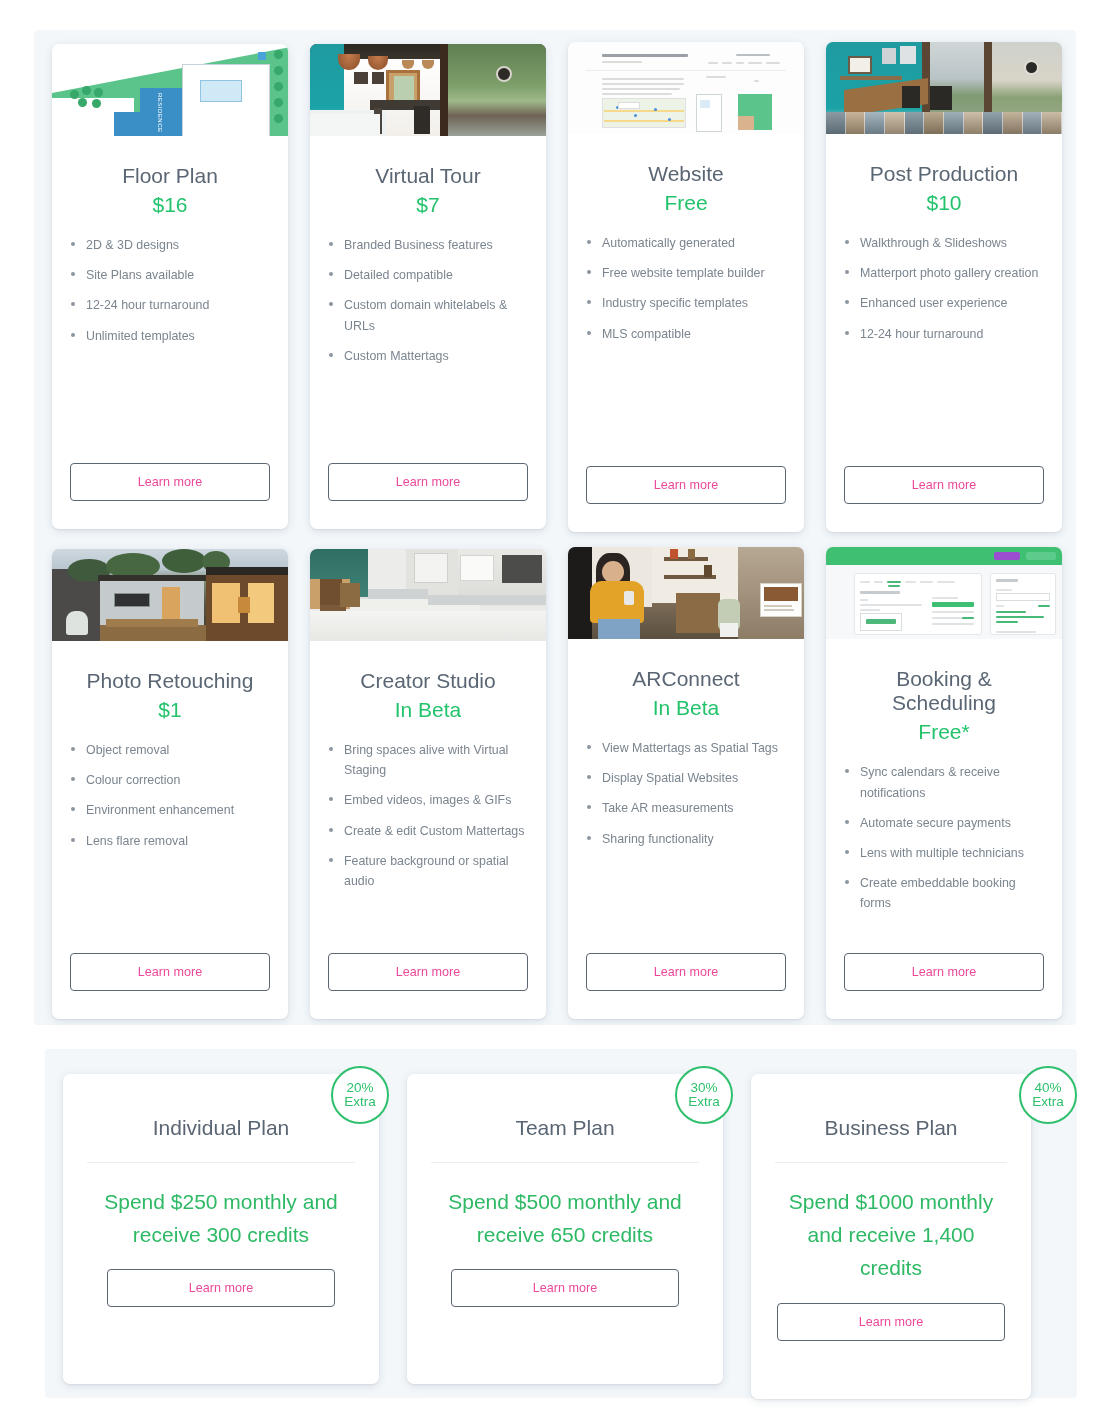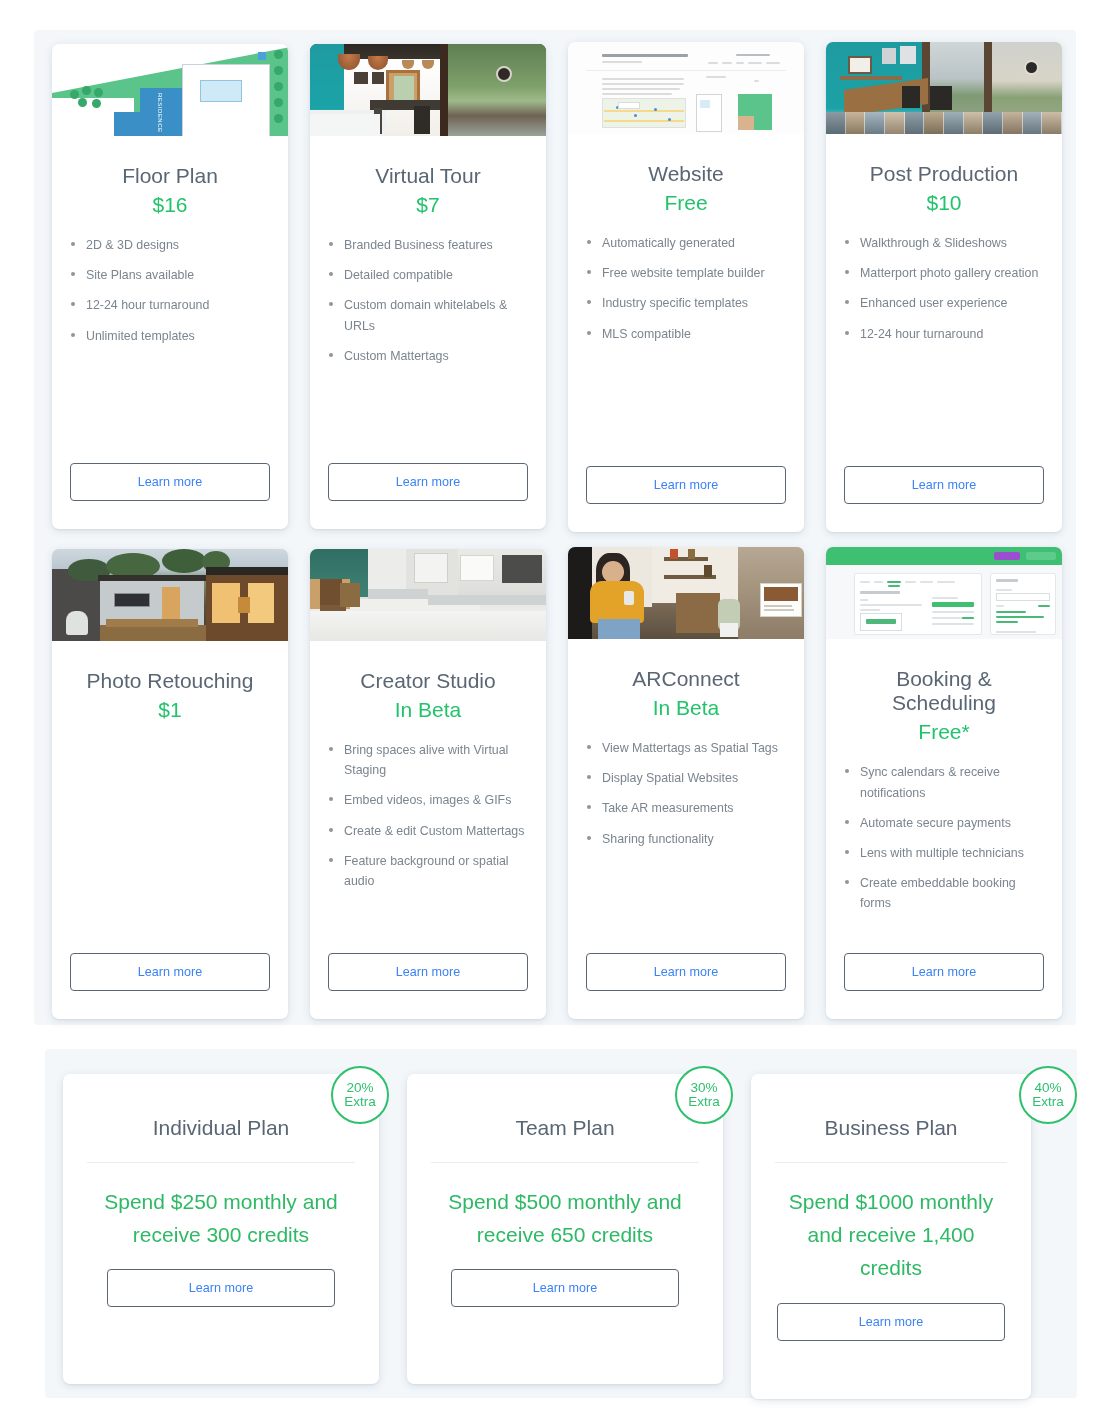--- a/index.html
+++ b/index.html
@@ -88,21 +88,21 @@
     border-radius: 50%;
     background: #8d969f;
   }
   .btn-learn {
     display: block;
     width: calc(100% - 0px);
     margin: 0 auto 28px auto;
     padding: 11px 0;
     text-align: center;
     font-size: 12.6px;
-    color: #3b82f6;
+    color: #ec4899;
     background: #ffffff;
     border: 1px solid #5b6672;
     border-radius: 4px;
     cursor: pointer;
     font-family: "Liberation Sans", sans-serif;
   }
   .btn-wrap { margin-top: auto; padding: 0 0px; }
 
   
   .plan-card {
@@ -396,20 +396,26 @@
           <div style="position:absolute;left:196px;top:34px;width:26px;height:40px;background:#f3c97e;"></div>
           <div style="position:absolute;left:186px;top:48px;width:12px;height:16px;background:#c68a3a;"></div>
           <div style="position:absolute;left:48px;top:76px;width:106px;height:16px;background:#8a6b42;"></div>
           <div style="position:absolute;left:54px;top:70px;width:92px;height:8px;background:#a07c4c;"></div>
           <div style="position:absolute;left:14px;top:62px;width:22px;height:24px;background:#dfe3e0;border-radius:40% 40% 10% 10%;"></div>
         </div>
       </div>
       <div class="svc-body">
         <div class="svc-title">Photo Retouching</div>
         <div class="svc-price">$1</div>
+        <ul class="svc-list">
+          <li>Object removal</li>
+          <li>Colour correction</li>
+          <li>Environment enhancement</li>
+          <li>Lens flare removal</li>
+        </ul>
         <div class="btn-wrap">
           <button class="btn-learn">Learn more</button>
         </div>
       </div>
     </div>
 
     <div class="svc-card" style="left:276px; top:519px; height:470px;">
       <div class="svc-thumb">
         <div class="art">
           <div class="ph" style="background:linear-gradient(180deg,#e6e6e4 0%,#d9d9d6 44%,#f0f0ee 72%,#e4e4e2 100%);"></div>

